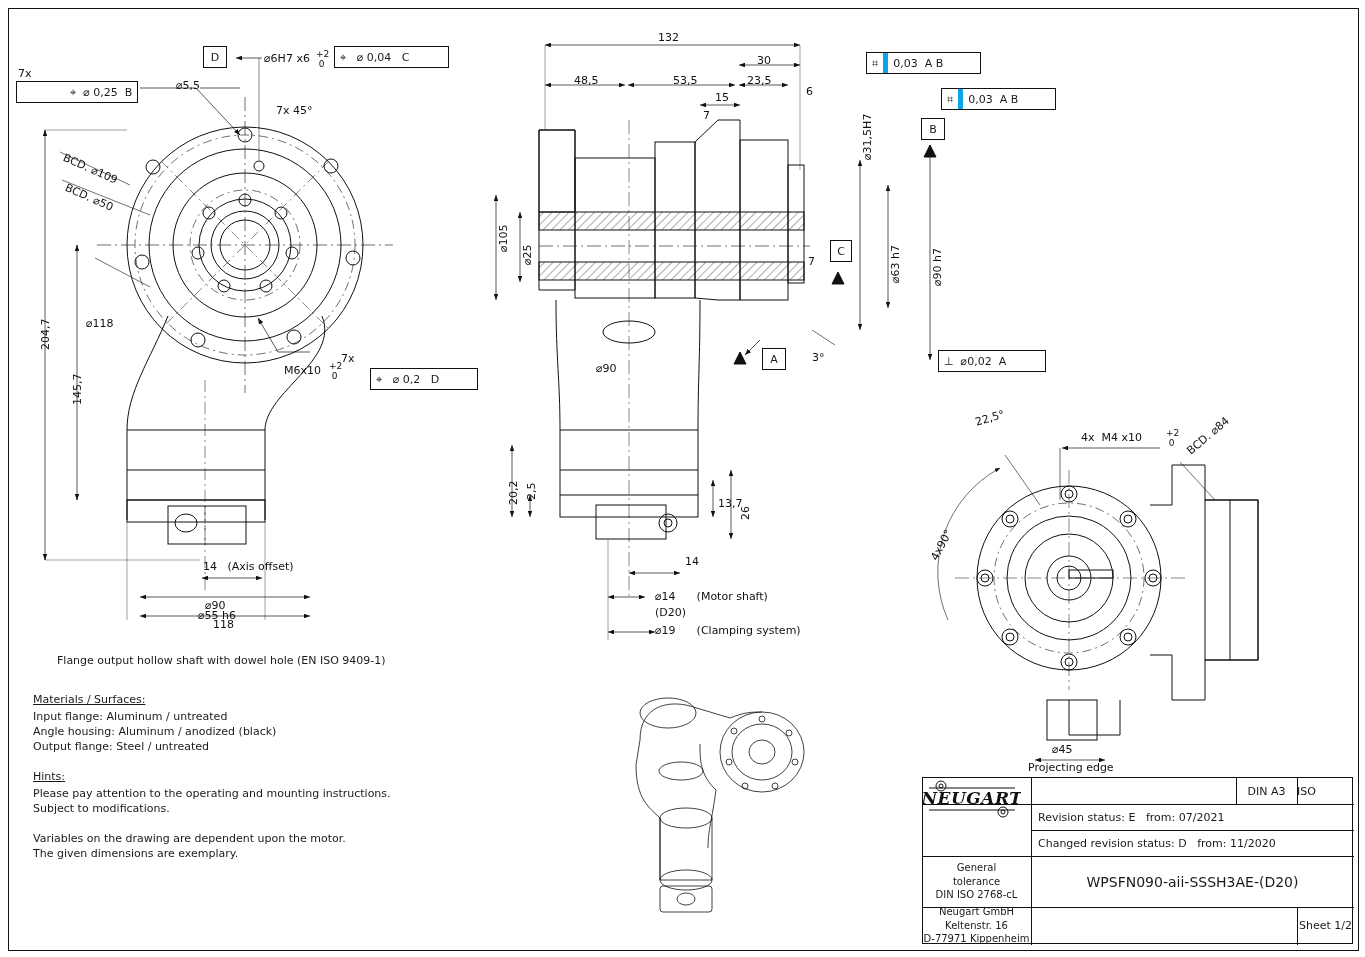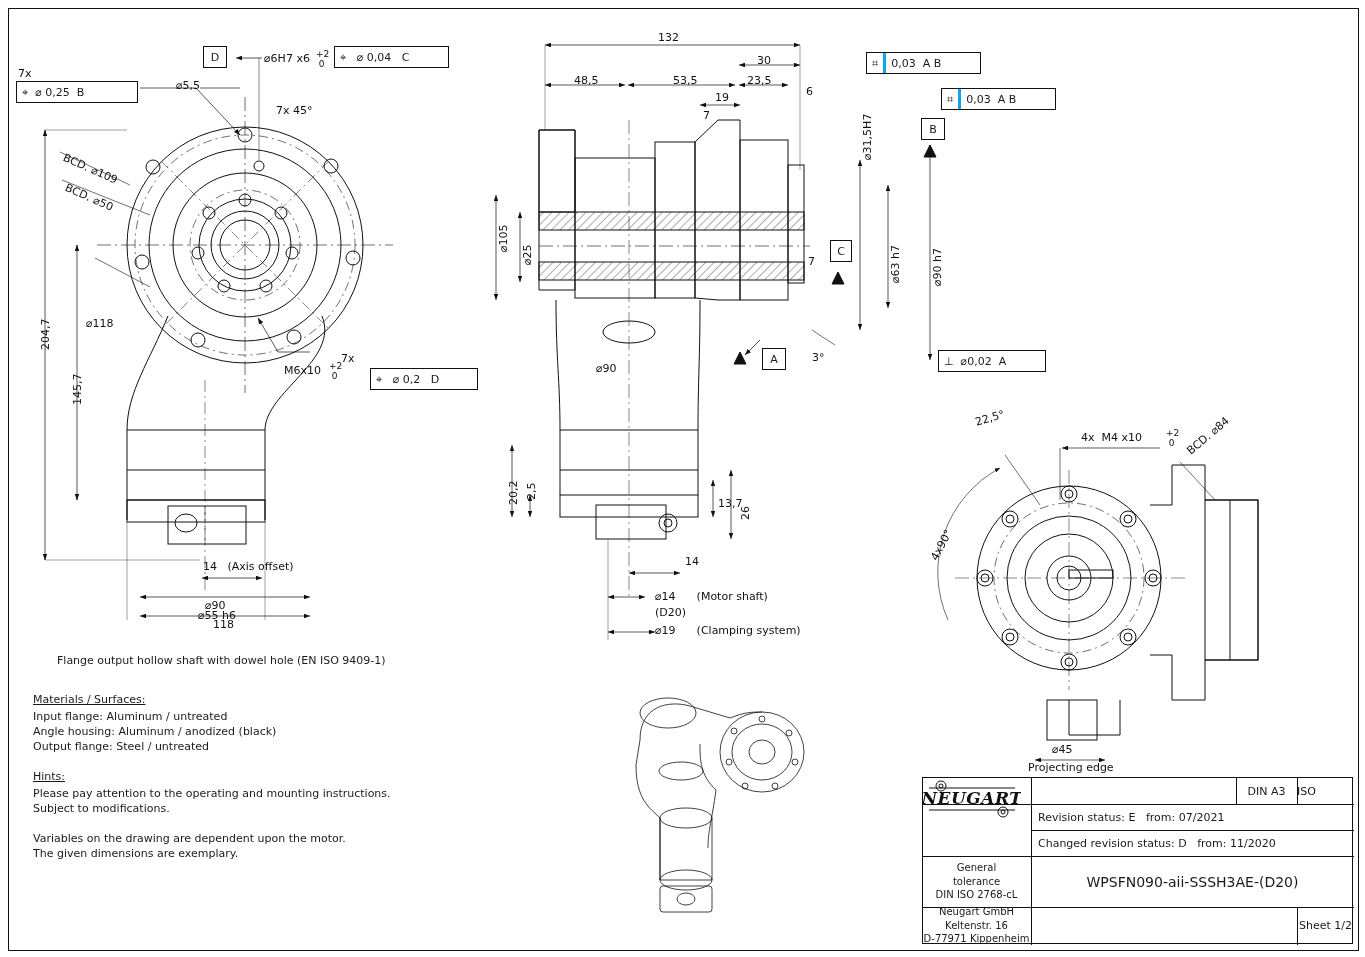--- a/index.html
+++ b/index.html
@@ -5,21 +5,21 @@
   html,body{margin:0;padding:0;background:#ffffff;}
   body{width:1365px;height:957px;position:relative;overflow:hidden;
        font-family:"DejaVu Sans","Liberation Sans",sans-serif;color:#1a1a1a;}
   #sheet{position:absolute;left:0;top:0;width:1365px;height:957px;}
   .border{position:absolute;left:8px;top:8px;width:1349px;height:941px;border:1px solid #111;}
   .lbl{position:absolute;font-size:11px;line-height:1.15;white-space:pre;color:#111;}
   .lbl.xs{font-size:9px;}
   .rot90{transform-origin:0 0;transform:rotate(-90deg);}
   .box{position:absolute;border:1px solid #111;box-sizing:border-box;display:flex;align-items:center;}
   .box span{padding:0 5px;font-size:11px;white-space:pre;}
-  .box .div{border-left:3px solid #0ea5e9;height:100%;display:flex;align-items:center;}
+  .box .div{border-left:5px solid #0ea5e9;height:100%;display:flex;align-items:center;}
   .under{text-decoration:underline;}
   svg{position:absolute;left:0;top:0;}
   .tb{position:absolute;left:922px;top:777px;width:431px;height:167px;border:1px solid #111;box-sizing:border-box;}
   .tb div{position:absolute;box-sizing:border-box;}
   .tbcell{font-size:11px;display:flex;align-items:center;padding-left:6px;white-space:pre;}
   .hl{border-top:1px solid #111;}
   .vl{border-left:1px solid #111;}
   .logo{font-family:"DejaVu Serif","Liberation Serif",serif;font-weight:bold;font-style:italic;font-size:17px;letter-spacing:0.5px;}
   .ctr{justify-content:center;padding-left:0;text-align:center;}
   .notes{position:absolute;font-size:11px;line-height:1.45;white-space:pre;}
@@ -242,21 +242,21 @@
         <rect x="660" y="886" width="52" height="26" rx="3"></rect>
         <ellipse cx="686" cy="899" rx="9" ry="6"></ellipse>
         <path d="M700 744 C700 760 700 775 716 790"></path>
         <ellipse cx="681" cy="771" rx="22" ry="9"></ellipse>
         <path d="M730 718 C745 712 752 712 762 712"></path>
       </g>
     </g>
   </svg>
 
   <div class="lbl" style="left:18px;top:68px;">7x</div>
-  <div class="box" style="left:16px;top:81px;width:122px;height:22px;">
+  <div class="box" style="left:16px;top:81px;width:122px;height:22px;padding-left:48px;">
     <span>⌖  ⌀ 0,25  B</span>
   </div>
 
   <div class="lbl" style="left:264px;top:53px;">⌀6H7 x6</div>
   <div class="lbl xs" style="left:316px;top:49px;">+2
  0</div>
   <div class="box" style="left:203px;top:46px;width:24px;height:22px;justify-content:center;">
     <span>D</span>
   </div>
   <div class="box" style="left:334px;top:46px;width:115px;height:22px;">
@@ -284,21 +284,21 @@
   <div class="lbl" style="left:203px;top:561px;">14   (Axis offset)</div>
   <div class="lbl" style="left:198px;top:580px;margin-top:30px;">⌀55 h6</div>
   <div class="lbl" style="left:205px;top:600px;">⌀90</div>
   <div class="lbl" style="left:213px;top:619px;">118</div>
 
   <div class="lbl" style="left:658px;top:32px;">132</div>
   <div class="lbl" style="left:757px;top:55px;">30</div>
   <div class="lbl" style="left:574px;top:75px;">48,5</div>
   <div class="lbl" style="left:673px;top:75px;">53,5</div>
   <div class="lbl" style="left:747px;top:75px;">23,5</div>
-  <div class="lbl" style="left:715px;top:92px;">19</div>
+  <div class="lbl" style="left:715px;top:92px;">15</div>
   <div class="lbl" style="left:703px;top:110px;">7</div>
   <div class="lbl" style="left:806px;top:86px;">6</div>
 
   <div class="box" style="left:866px;top:52px;width:115px;height:22px;">
     <span>⌗</span>
     <span class="div">0,03  A B</span>
   </div>
   <div class="box" style="left:941px;top:88px;width:115px;height:22px;">
     <span>⌗</span>
     <span class="div">0,03  A B</span>

